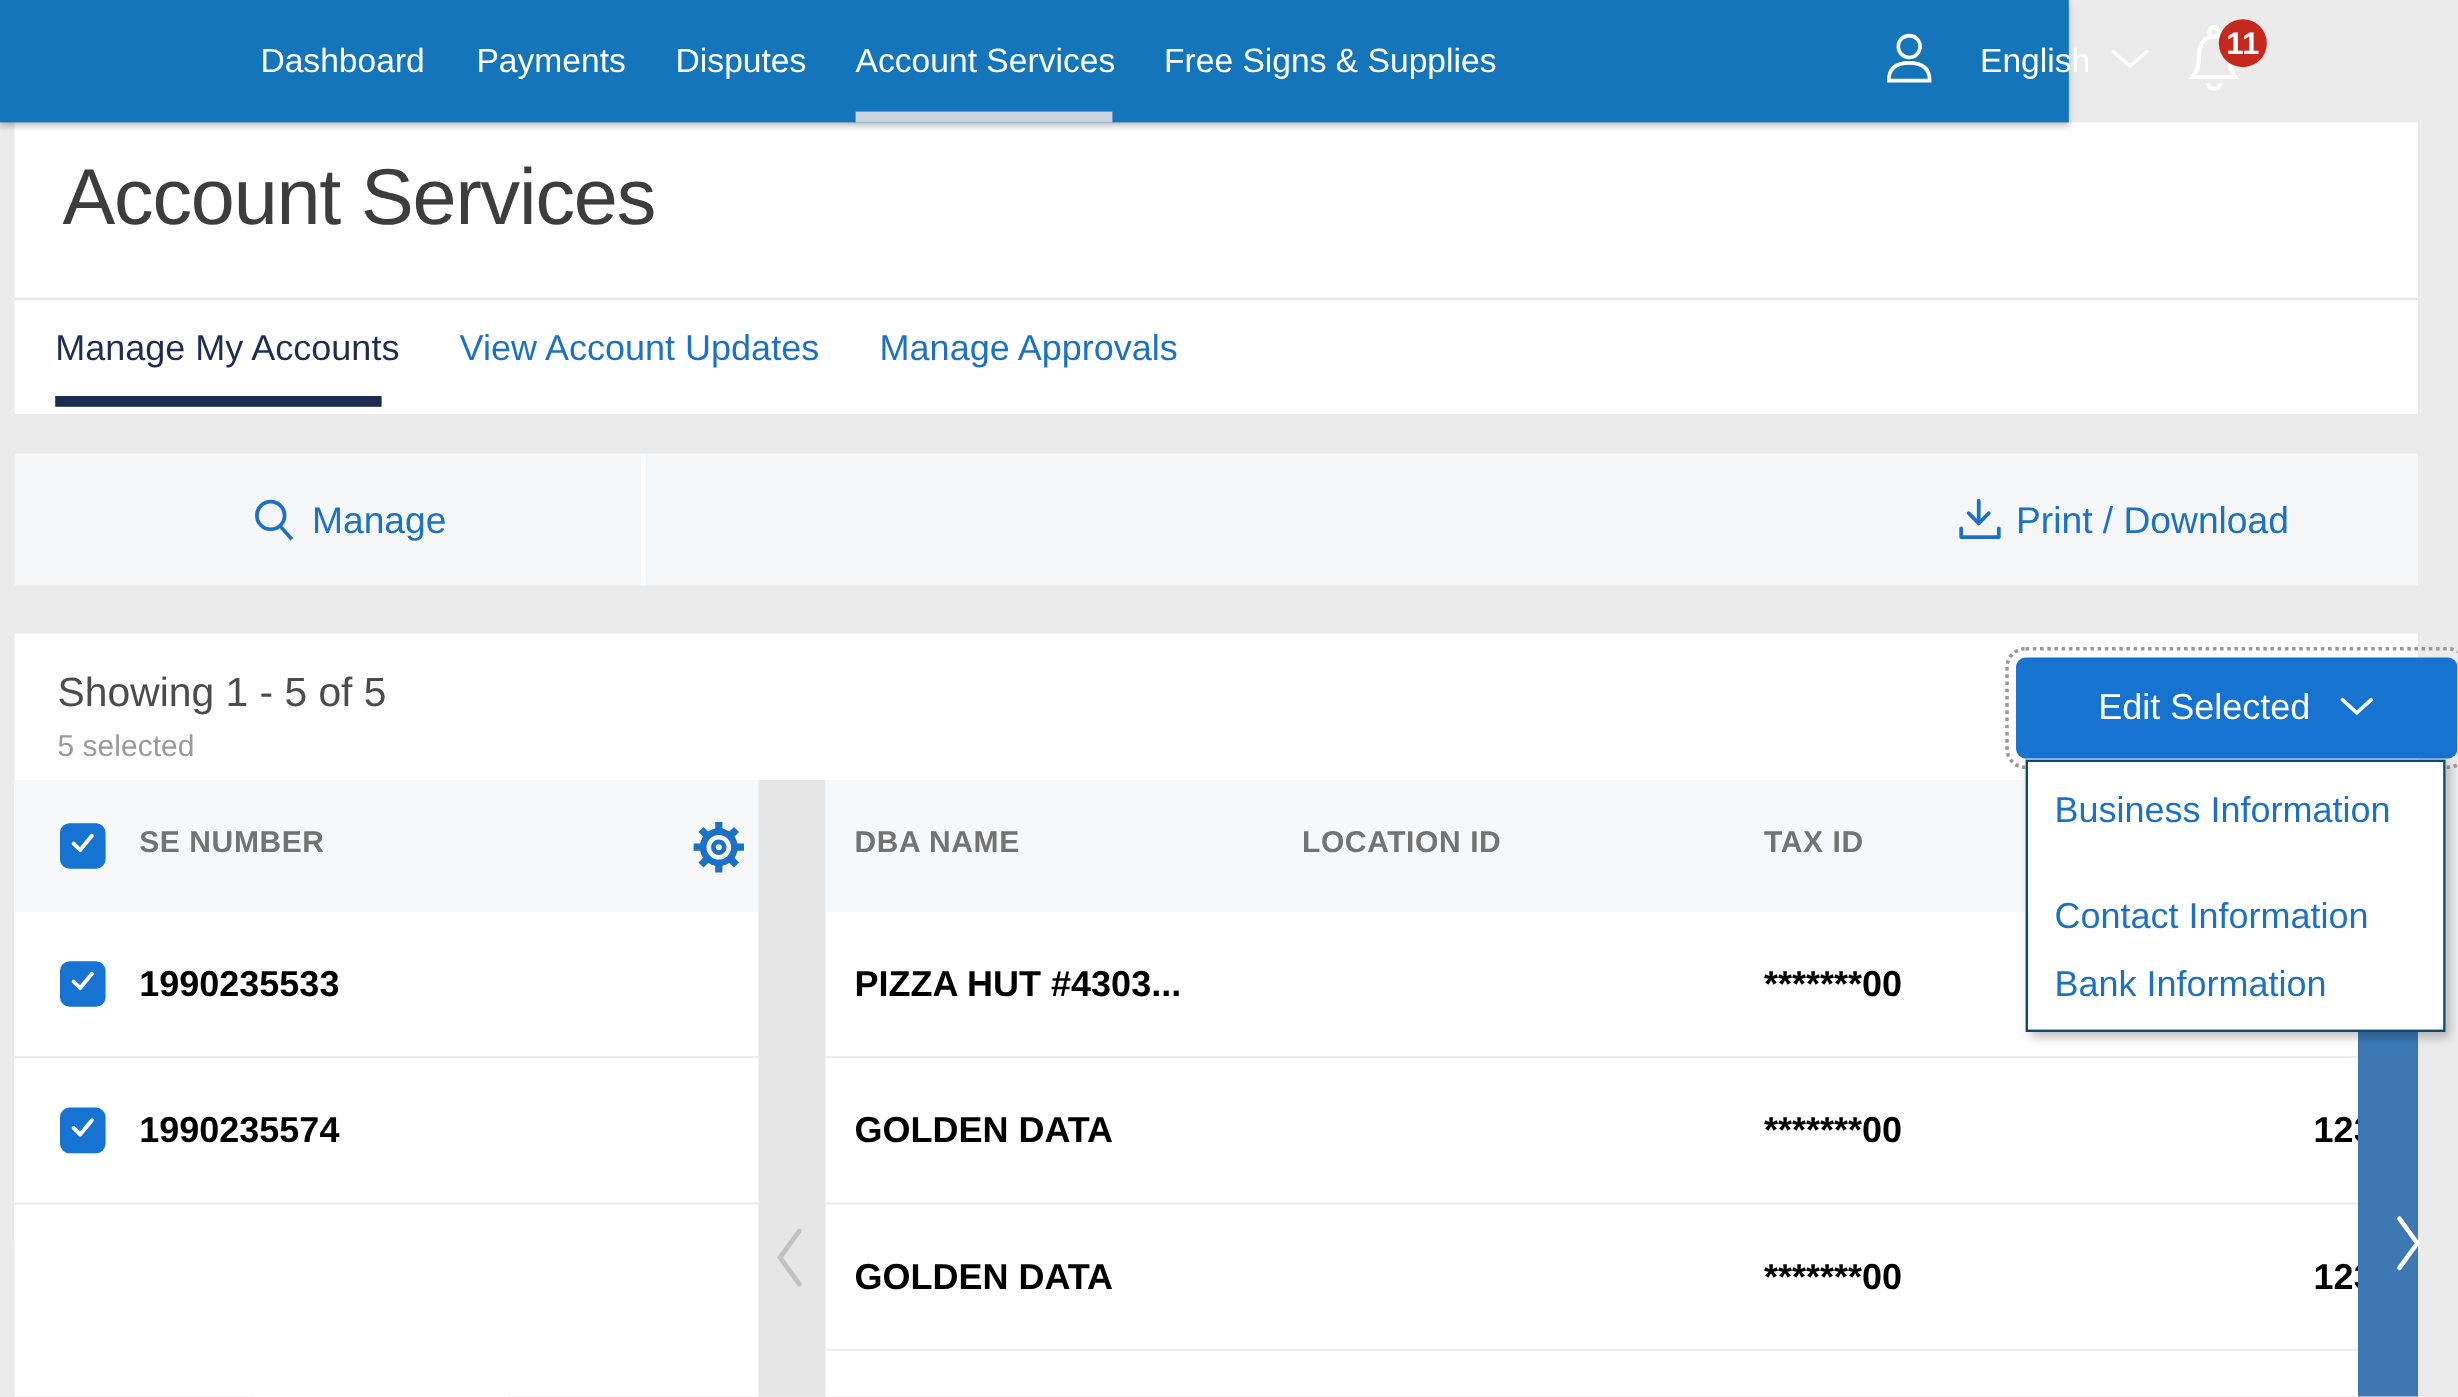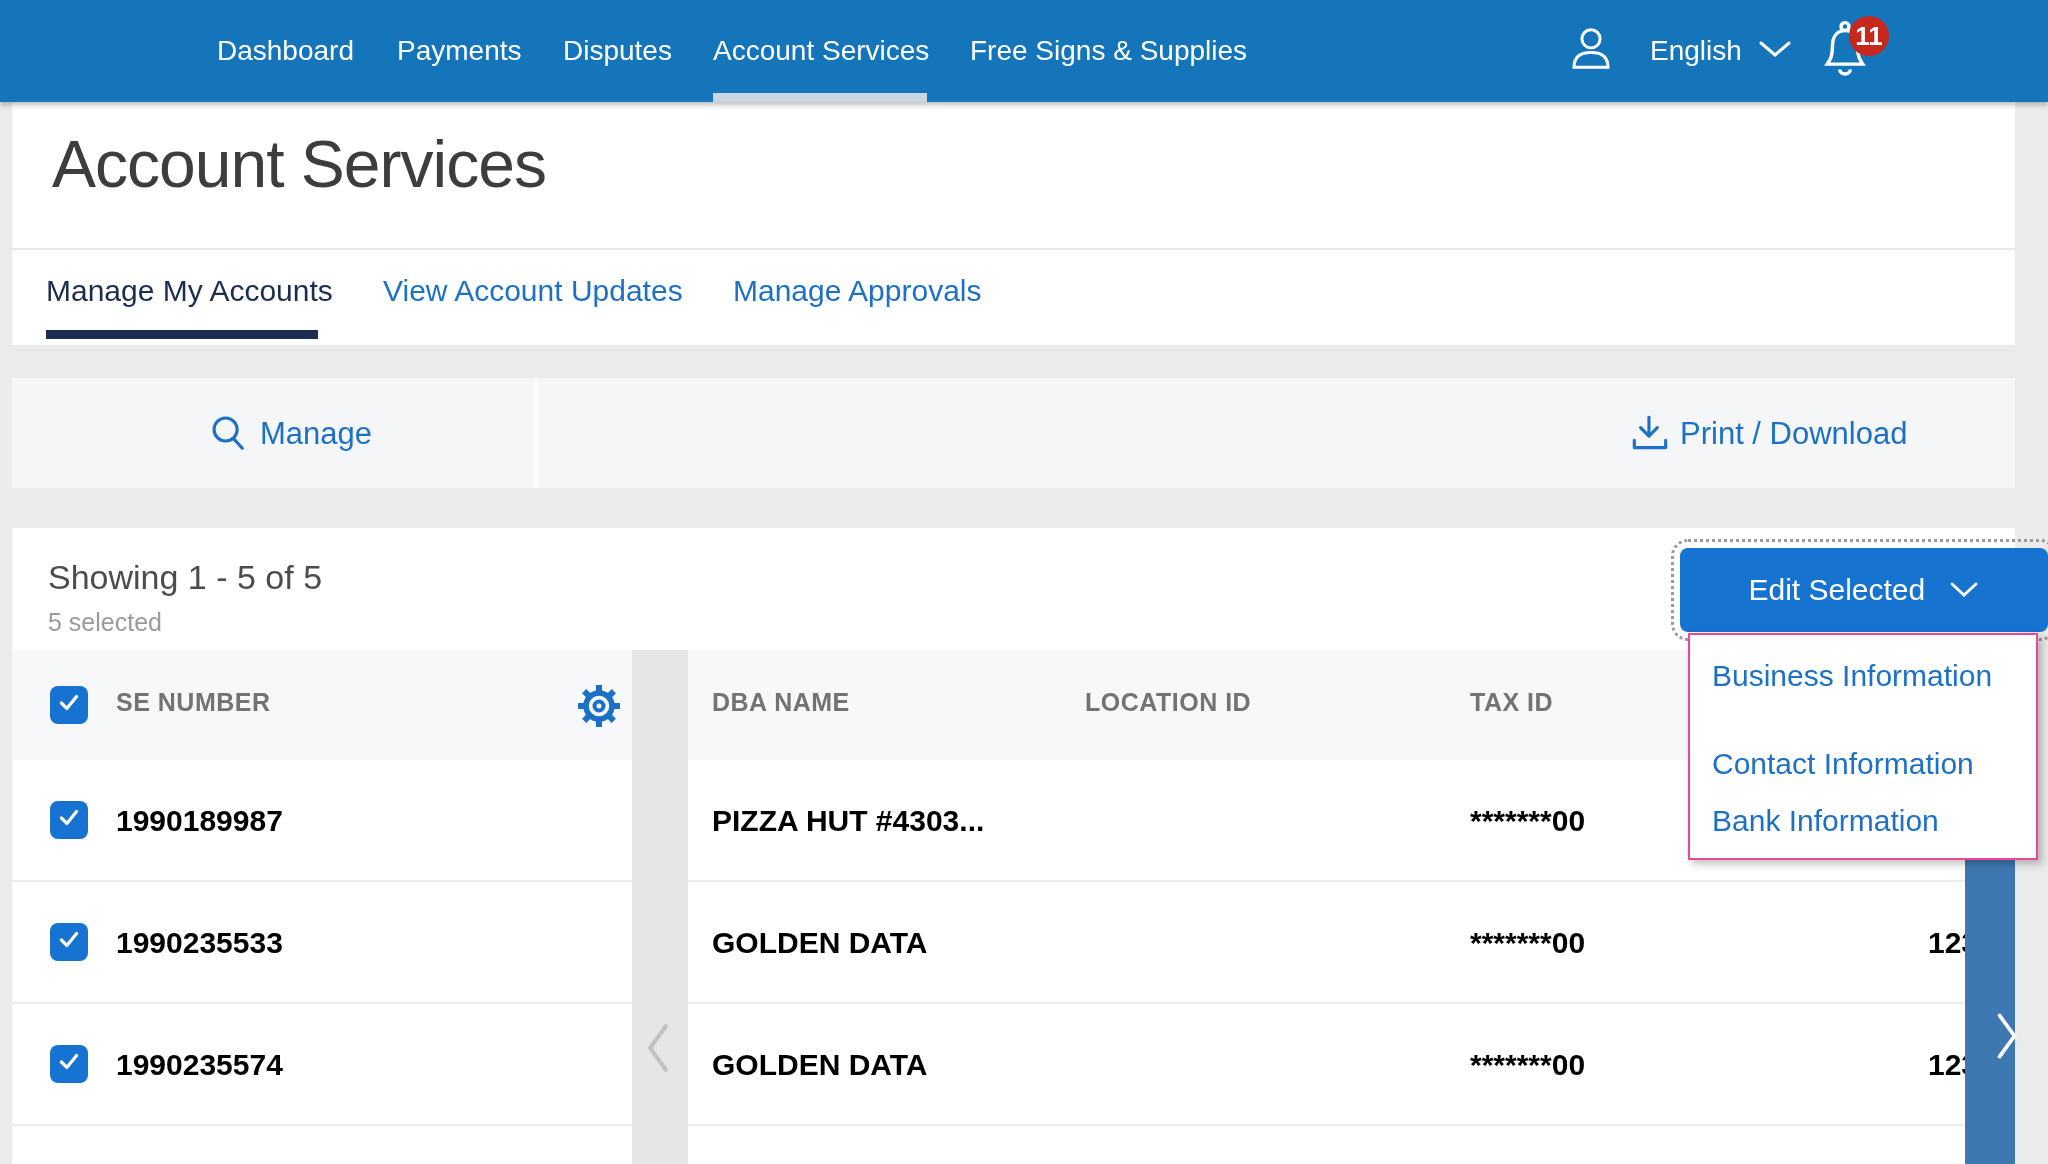--- a/index.html
+++ b/index.html
@@ -1,19 +1,19 @@
 <!DOCTYPE html>
 <html><head>
 <meta charset="utf-8">
 <style>
   html,body{margin:0;padding:0;background:#ebebeb;font-family:"Liberation Sans",sans-serif;}
   .screen{position:relative;width:2048px;height:1164px;background:#ebebeb;overflow:hidden;}
 
   
-  .navbar{position:absolute;left:0;top:0;width:2048px;height:102px;background:#1575bb;
+  .navbar{position:absolute;left:0;top:0;width:1724px;height:102px;background:#1575bb;
           box-shadow:0 3px 5px rgba(0,0,0,.25);z-index:40;}
   .nav-item{position:absolute;top:0;height:102px;line-height:102px;color:#fff;font-size:28px;cursor:pointer;}
   .nav-underline{position:absolute;left:713px;top:93px;width:214px;height:9px;background:#c9d6e1;}
   .icon-btn{position:absolute;top:0;height:102px;display:flex;align-items:center;cursor:pointer;}
   .lang{position:absolute;left:1650px;top:0;height:102px;line-height:102px;color:#fff;font-size:28px;cursor:pointer;}
   .badge{position:absolute;left:1849px;top:16px;min-width:40px;height:40px;border-radius:20px;background:#c5281c;
          color:#fff;font-size:26px;font-weight:bold;text-align:center;line-height:40px;z-index:41;}
 
   
   .page-head{position:absolute;left:12px;top:102px;width:2003px;height:243px;background:#fff;}
@@ -60,21 +60,21 @@
   .se-label{left:104px;}
   .gear{position:absolute;left:563px;top:32px;cursor:pointer;}
   .c-dba{left:24px;}
   .c-loc{left:397px;}
   .c-tax{left:782px;}
   .c-extra{left:1240px;}
   .collapse-btn{position:absolute;left:8px;top:368px;cursor:pointer;}
 
   
   .dropdown{position:absolute;left:1688px;top:633px;width:346px;height:223px;background:#fff;
-            border:2px solid #ec4899;box-shadow:4px 4px 8px rgba(0,0,0,.25);z-index:30;}
+            border:2px solid #0c4a6e;box-shadow:4px 4px 8px rgba(0,0,0,.25);z-index:30;}
   .menu-item{position:absolute;left:22px;font-size:30px;color:#1d71c4;cursor:pointer;white-space:nowrap;}
 
   
   .scrollbar-right{position:absolute;left:1965px;top:856px;width:50px;height:308px;background:#3e78b3;z-index:20;cursor:pointer;
                    display:flex;justify-content:center;}
   .scrollbar-right svg{position:absolute;top:152px;}
 </style>
 </head>
 <body>
 
@@ -185,30 +185,20 @@
               <line x1="38" y1="24" x2="45" y2="24"></line>
               <line x1="9.2" y1="9.2" x2="14.1" y2="14.1"></line>
               <line x1="33.9" y1="33.9" x2="38.8" y2="38.8"></line>
               <line x1="9.2" y1="38.8" x2="14.1" y2="33.9"></line>
               <line x1="33.9" y1="14.1" x2="38.8" y2="9.2"></line>
             </g>
           </svg>
         </span>
       </div>
 
-      <div class="row row-l">
-        <div class="checkbox">
-          <span>
-            <svg width="26" height="26" viewBox="0 0 24 24" fill="none" stroke="#ffffff" stroke-width="3" stroke-linecap="round" stroke-linejoin="round">
-              <polyline points="5,12 10,17 19,6"></polyline>
-            </svg>
-          </span>
-        </div>
-        <span class="cell se-label">1990189987</span>
-      </div>
 
       <div class="row row-l">
         <div class="checkbox">
           <span>
             <svg width="26" height="26" viewBox="0 0 24 24" fill="none" stroke="#ffffff" stroke-width="3" stroke-linecap="round" stroke-linejoin="round">
               <polyline points="5,12 10,17 19,6"></polyline>
             </svg>
           </span>
         </div>
         <span class="cell se-label">1990235533</span>

